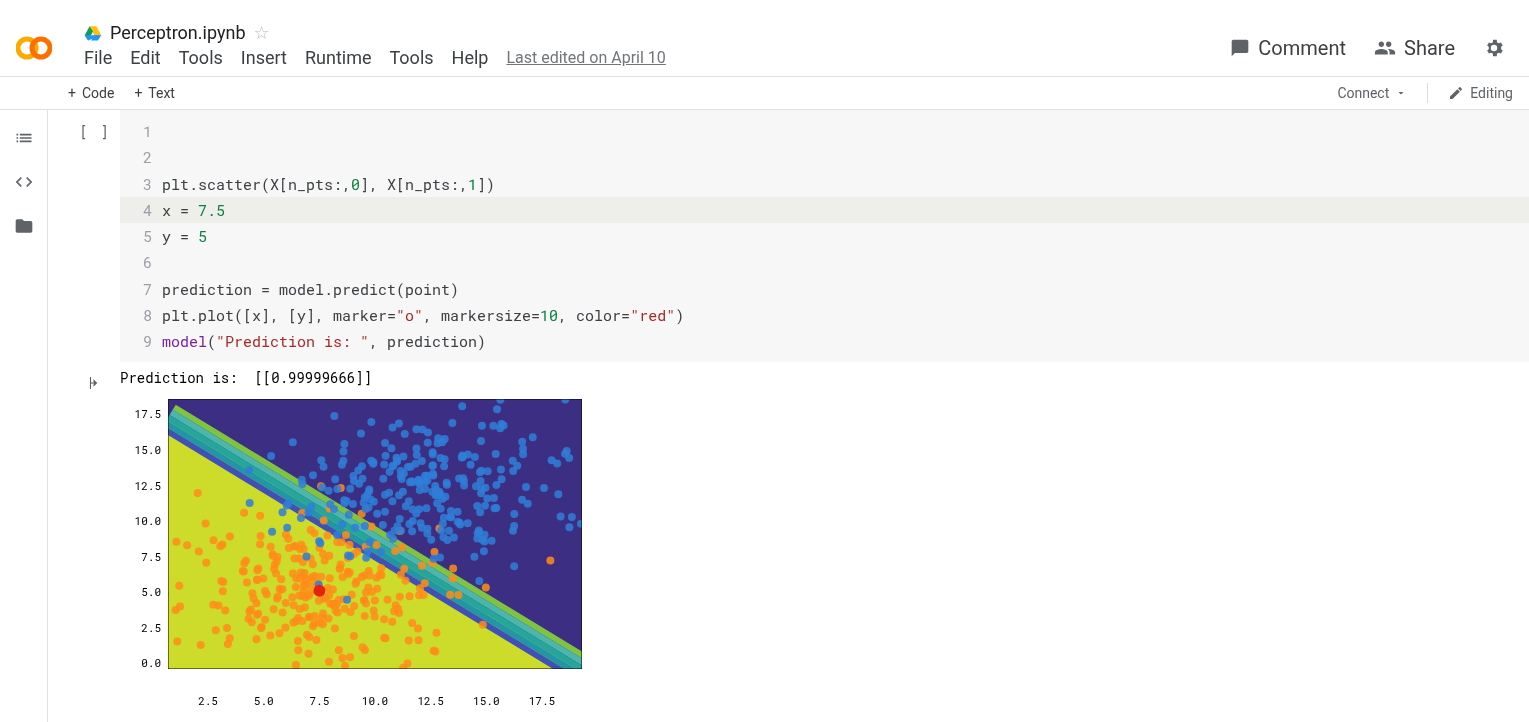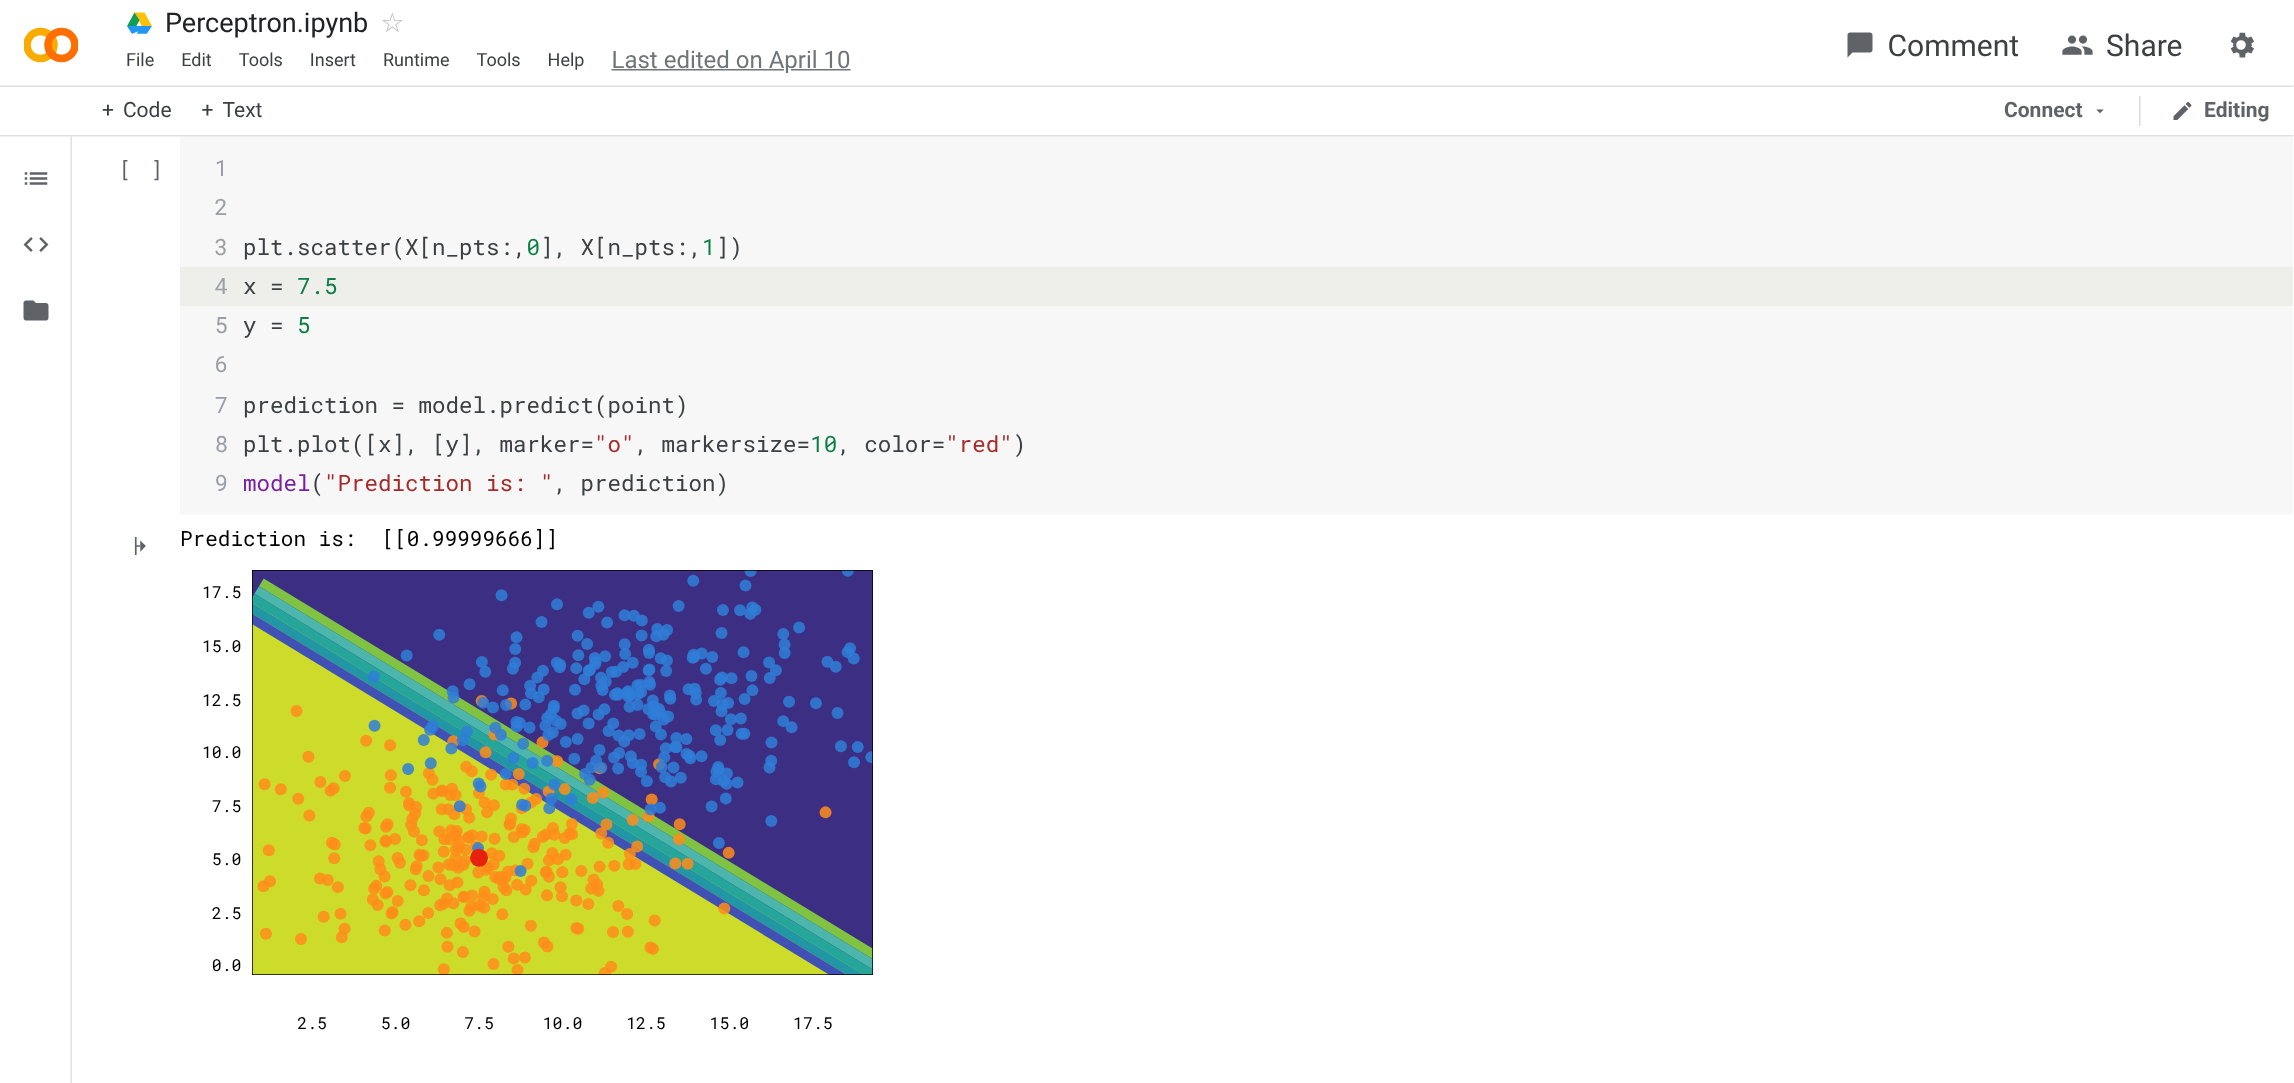--- a/index.html
+++ b/index.html
@@ -1,37 +1,37 @@
 <!DOCTYPE html>
 <html><head>
   <meta charset="utf-8">
   <style>
     * { margin: 0; padding: 0; box-sizing: border-box; }
     body { font-family: -apple-system, BlinkMacSystemFont, 'Segoe UI', Roboto, Arial, sans-serif; background: #fff; color: #3c4043; overflow: hidden; }
     
     .app { display: flex; flex-direction: column; height: 722px; width: 1529px; }
     
-    .header { display: flex; align-items: flex-start; padding: 4px 16px 0; border-bottom: 1px solid #e0e0e0; }
+    .header { display: flex; align-items: flex-start; padding: 22px 16px 0; border-bottom: 1px solid #e0e0e0; }
     .logo-col { width: 68px; display: flex; justify-content: flex-start; padding-top: 8px; }
     .logo { width: 36px; height: 36px; }
     .header-main { flex: 1; }
     .title-row { display: flex; align-items: center; gap: 8px; margin-bottom: 4px; }
     .drive-icon { width: 18px; height: 18px; }
     .title { font-size: 18px; font-weight: 400; color: #202124; }
     .star-icon { color: #bbb; font-size: 18px; cursor: pointer; }
     .menu-row { display: flex; gap: 18px; padding-bottom: 8px; align-items: center; }
-    .menu-item { font-size: 12px; color: #3c4043; cursor: pointer; }
+    .menu-item { font-size: 18px; color: #3c4043; cursor: pointer; }
     .last-edited { color: #70757a; text-decoration: underline; cursor: pointer; }
     .header-right { display: flex; align-items: center; gap: 28px; padding: 14px 8px 0 0; }
     .hdr-btn { display: flex; align-items: center; gap: 8px; font-size: 20px; color: #3c4043; cursor: pointer; }
     .gear-icon { font-size: 20px; color: #5f6368; cursor: pointer; }
     
     .toolbar { display: flex; align-items: center; padding: 6px 16px 6px 68px; border-bottom: 1px solid #e0e0e0; position: relative; }
     .tool-btn { display: flex; align-items: center; gap: 6px; font-size: 14px; color: #3c4043; cursor: pointer; margin-right: 20px; }
-    .toolbar-right { margin-left: auto; display: flex; align-items: center; gap: 12px; font-weight: bold; }
+    .toolbar-right { margin-left: auto; display: flex; align-items: center; gap: 12px; }
     .connect-btn { display: flex; align-items: center; gap: 6px; font-size: 14px; color: #5f6368; cursor: pointer; }
     .divider { width: 1px; height: 20px; background: #dadce0; margin: 0 8px; }
     .editing-btn { display: flex; align-items: center; gap: 6px; font-size: 14px; color: #5f6368; cursor: pointer; }
     
     .body-row { display: flex; flex: 1; overflow: hidden; }
     .side-rail { width: 48px; display: flex; flex-direction: column; align-items: center; padding-top: 18px; gap: 24px; border-right: 1px solid #e0e0e0; }
     .rail-icon { color: #5f6368; cursor: pointer; }
     
     .main { flex: 1; overflow: auto; padding-left: 22px; }
     .cell { display: flex; margin-top: 0; }

